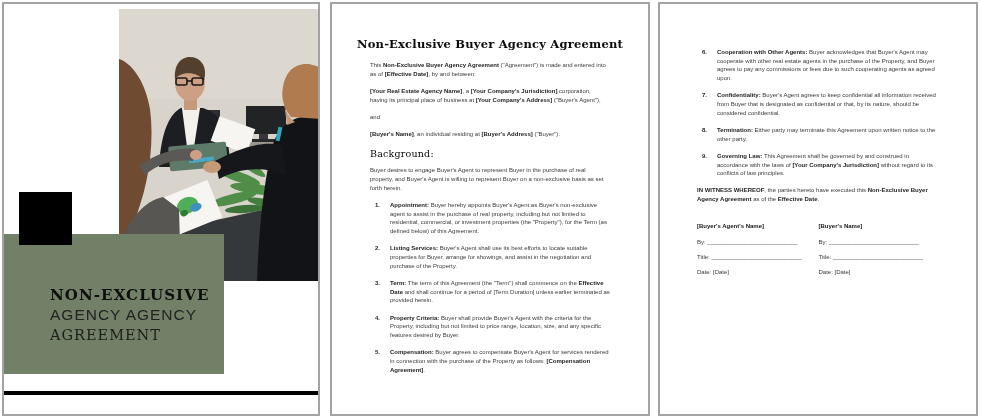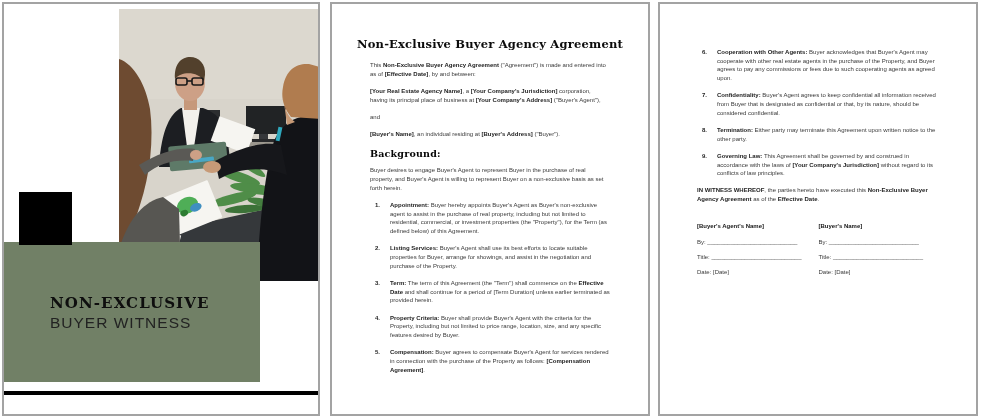--- a/index.html
+++ b/index.html
@@ -7,36 +7,36 @@
   .canvas{position:relative;width:981px;height:418px;background:#fff;}
   .page{position:absolute;top:2px;height:414px;background:#fff;border:2px solid #a3a3a3;box-sizing:border-box;overflow:hidden;}
   #page1{left:2px;width:318px;}
   #page2{left:330px;width:320px;}
   #page3{left:658px;width:320px;}
 
   
   .photo{position:absolute;left:115px;top:5px;width:201px;height:272px;overflow:hidden;}
   .photo svg{display:block;}
   .cover-square{position:absolute;left:15px;top:188px;width:53px;height:53px;background:#000;z-index:3;}
-  .cover-panel{position:absolute;left:0;top:238px;width:256px;height:140px;background:#718066;z-index:2;}
+  .cover-panel{position:absolute;left:0;top:230px;width:220px;height:140px;background:#718066;z-index:2;}
   .cover-title{position:absolute;left:46px;top:51px;}
   .cv1{font-family:"DejaVu Serif",serif;font-weight:700;font-size:15px;letter-spacing:1.1px;color:#0e0e0e;line-height:20px;}
   .cv2{font-family:"Liberation Sans",sans-serif;font-weight:400;font-size:15.5px;letter-spacing:1px;color:#222;line-height:20px;}
   .cv3{font-family:"DejaVu Serif",serif;font-weight:400;font-size:14.5px;letter-spacing:1px;color:#1c1c1c;line-height:20px;}
   .cover-bar{position:absolute;left:0;top:387px;width:100%;height:4px;background:#000;z-index:4;}
 
   
   .p-content{position:absolute;inset:0;}
   .doc-title{font-family:"DejaVu Serif",serif;font-weight:700;font-size:11.5px;color:#0c0c0c;text-align:center;margin:33px 0 0;letter-spacing:.2px;}
   .body-text{font-size:6px;line-height:8.7px;color:#3a3a3a;}
   #page2 .body-text{margin:10px 38px 0;}
   #page3 .body-text{margin:0 36px 0 37px;padding-top:44px;}
   .body-text p{margin:0 0 8.5px;}
   .b{font-weight:700;color:#1d1d1d;}
-  .h2{font-family:"DejaVu Serif",serif;font-weight:700;font-size:9.5px;color:#050505;margin:11px 0 8px;letter-spacing:.2px;}
+  .h2{font-family:"DejaVu Serif",serif;font-weight:400;font-size:9.5px;color:#050505;margin:11px 0 8px;letter-spacing:.2px;}
   .clauses{margin-left:5px;}
   .clause{display:grid;grid-template-columns:13px 1fr;column-gap:2px;margin-bottom:8.5px;}
   .clause .num{font-weight:700;color:#1d1d1d;}
   .witness{margin-top:10px;}
   .sigrow{display:flex;margin-top:18px;}
   .sig{width:133px;}
   .signame{font-weight:700;color:#161616;margin-bottom:7px;}
   .sigline{margin-bottom:6.5px;color:#3a3a3a;}
 </style>
 </head>
@@ -116,21 +116,22 @@
           <ellipse cx="93" cy="158" rx="9" ry="6" fill="#c79a77"></ellipse>
           <path d="M164 78 C167 60 178 54 190 55 L201 58 L201 110 L172 108 C164 98 162 88 164 78 Z" fill="#b07c4f"></path>
           <path d="M164 86 C165 100 169 108 176 113 L168 116 Z" fill="#c79a77"></path>
           <rect x="158" y="118" width="4" height="14" fill="#2fa8bd" transform="rotate(12 160 125)"></rect>
         </g>
       </svg>
     </div>
     <div class="cover-panel">
       <div class="cover-title">
         <div class="cv1">NON-EXCLUSIVE</div>
-        <div class="cv2">BUYER WITNESS</div>
+        <div class="cv2">AGENCY AGENCY</div>
+        <div class="cv3">AGREEMENT</div>
       </div>
     </div>
     <div class="cover-square"></div>
     <div class="cover-bar"></div>
   </section>
 
   <section class="page" id="page2">
     <div class="p-content">
       <h1 class="doc-title">Non-Exclusive Buyer Agency Agreement</h1>
       <div class="body-text">

